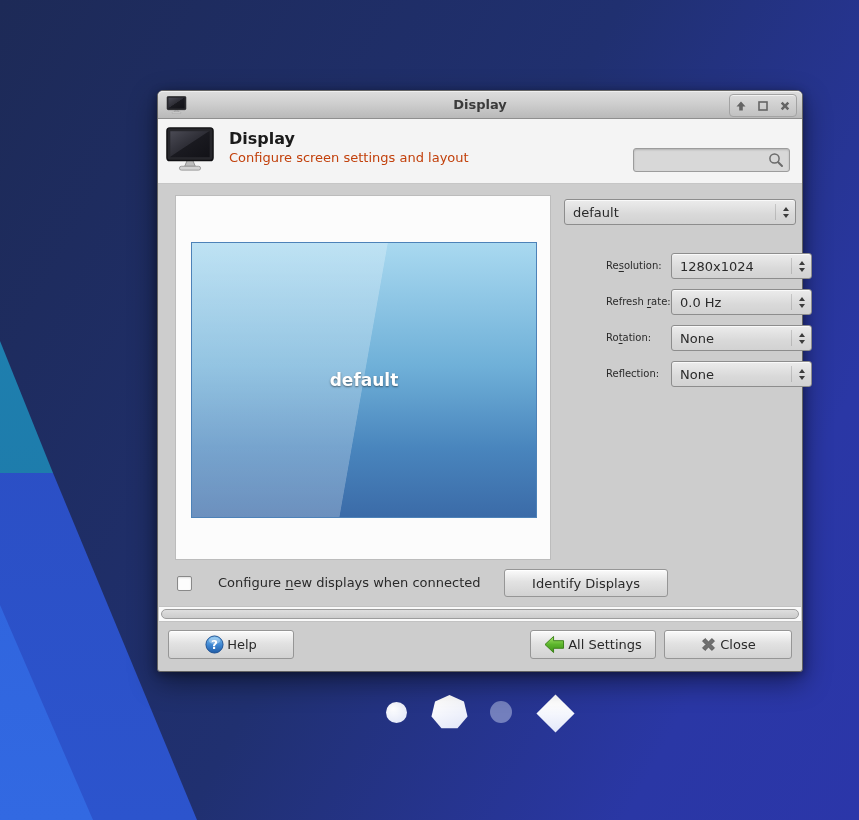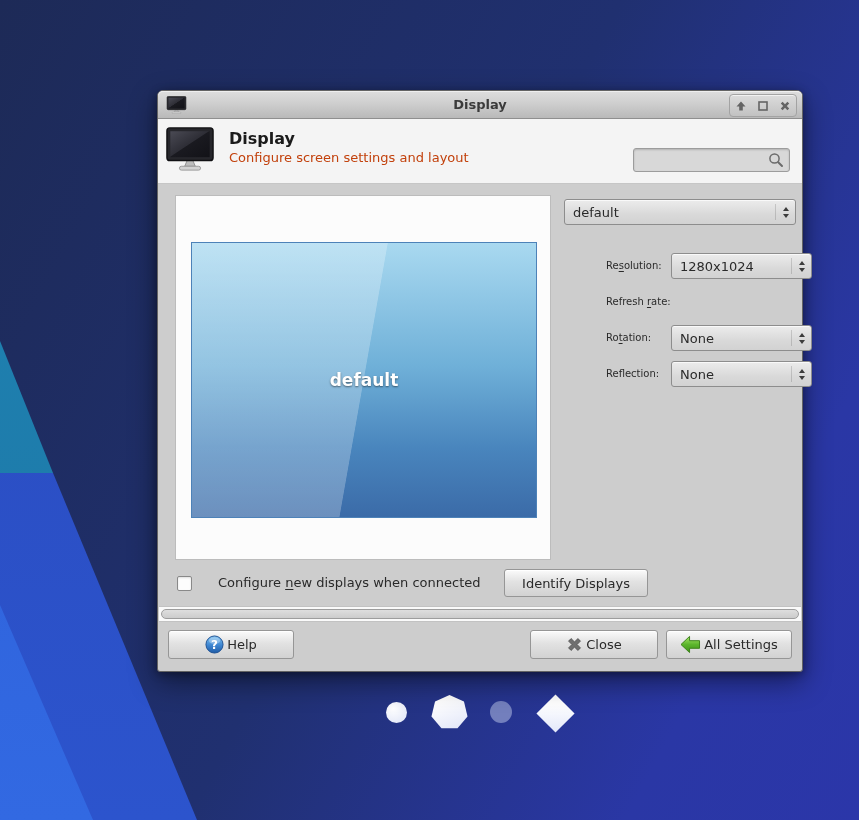--- a/index.html
+++ b/index.html
@@ -87,21 +87,21 @@
   
   .checkbox{position:absolute;left:19px;top:392px;width:15px;height:15px;box-sizing:border-box;
     background:#fdfdfd;border:1px solid #898989;border-radius:2px;
     box-shadow:inset 0 1px 2px rgba(0,0,0,.12);cursor:default;}
   .check-label{position:absolute;left:39px;top:385px;height:28px;line-height:28px;font-size:13px;margin-left:21px;}
   .btn{box-sizing:border-box;border:1px solid #969696;border-radius:3px;
     background:linear-gradient(#fbfbfb,#e2e2e2 45%,#d2d2d2);
     box-shadow:inset 0 1px 0 rgba(255,255,255,.85);
     display:flex;align-items:center;justify-content:center;gap:3px;
     font-size:13px;color:#2a2a2a;cursor:default;}
-  .btn-identify{position:absolute;left:346px;top:385px;width:144px;height:28px;}
+  .btn-identify{position:absolute;left:346px;top:385px;width:164px;height:28px;}
   .btn-apply{position:absolute;left:496px;top:385px;width:142px;height:28px;
     background:#d3d3d3;border-color:#adadad;color:#9d9d9d;box-shadow:none;}
   
   .hscroll{position:absolute;left:1px;right:1px;top:422px;height:16px;background:#fafafa;
     border-top:1px solid #c2c2c2;border-bottom:1px solid #c2c2c2;box-sizing:border-box;}
   .hscroll-thumb{position:absolute;left:2px;right:2px;top:2px;bottom:2px;border-radius:6px;
     background:linear-gradient(#dedede,#cccccc);border:1px solid #9d9d9d;box-sizing:border-box;cursor:default;}
   
   .footer{position:absolute;left:0;right:0;bottom:0;height:54px;display:flex;align-items:center;
     padding:0 10px;box-sizing:border-box;gap:8px;}
@@ -207,20 +207,27 @@
     <div class="row-label" style="top:69px"><span>Re</span><span class="mn">s</span><span>olution:</span></div>
     <div class="combo row-combo" style="top:69px">
       <span class="combo-val">1280x1024</span>
       <span class="spin">
         <span class="arr-up"></span>
         <span class="arr-dn"></span>
       </span>
     </div>
 
     <div class="row-label" style="top:105px"><span>Refresh </span><span class="mn">r</span><span>ate:</span></div>
+    <div class="combo row-combo" style="top:105px">
+      <span class="combo-val">0.0 Hz</span>
+      <span class="spin">
+        <span class="arr-up"></span>
+        <span class="arr-dn"></span>
+      </span>
+    </div>
 
     <div class="row-label" style="top:141px"><span>Ro</span><span class="mn">t</span><span>ation:</span></div>
     <div class="combo row-combo" style="top:141px">
       <span class="combo-val">None</span>
       <span class="spin">
         <span class="arr-up"></span>
         <span class="arr-dn"></span>
       </span>
     </div>
 
@@ -256,34 +263,34 @@
               <stop offset="1" stop-color="#1f5ca6"></stop>
           </linearGradient>
         </defs>
         <circle cx="10" cy="10" r="9" fill="url(#hlp)" stroke="#1b4f91" stroke-width="1"></circle>
         <ellipse cx="10" cy="6" rx="6" ry="3.6" fill="#ffffff" opacity="0.3"></ellipse>
         <text x="10" y="14.5" text-anchor="middle" font-size="12.5" font-weight="bold" fill="#ffffff" font-family="DejaVu Sans, sans-serif">?</text>
       </svg>
       <span>Help</span>
     </div>
 
-    <div class="btn btn-close">
-      <svg width="17" height="17" viewBox="0 0 16 16">
-        <polygon points="2.4,4.8 4.8,2.4 8,5.6 11.2,2.4 13.6,4.8 10.4,8 13.6,11.2 11.2,13.6 8,10.4 4.8,13.6 2.4,11.2 5.6,8" fill="#6f6f6f" stroke="#525252" stroke-width="0.8" stroke-linejoin="round"></polygon>
-      </svg>
-      <span>Close</span>
-    </div>
-
     <div class="btn btn-allsettings">
       <svg width="21" height="19" viewBox="0 0 22 20">
         <defs>
           <linearGradient id="grn" x1="0" y1="0" x2="0" y2="1">
             <stop offset="0" stop-color="#a9e86b"></stop>
               <stop offset="0.5" stop-color="#5cb52c"></stop>
               <stop offset="1" stop-color="#3f9418"></stop>
           </linearGradient>
         </defs>
         <polygon points="1,10 10,1.5 10,6 20.5,6 20.5,14 10,14 10,18.5" fill="url(#grn)" stroke="#397f16" stroke-width="1" stroke-linejoin="round"></polygon>
       </svg>
       <span>All Settings</span>
     </div>
+
+    <div class="btn btn-close">
+      <svg width="17" height="17" viewBox="0 0 16 16">
+        <polygon points="2.4,4.8 4.8,2.4 8,5.6 11.2,2.4 13.6,4.8 10.4,8 13.6,11.2 11.2,13.6 8,10.4 4.8,13.6 2.4,11.2 5.6,8" fill="#6f6f6f" stroke="#525252" stroke-width="0.8" stroke-linejoin="round"></polygon>
+      </svg>
+      <span>Close</span>
+    </div>
   </div>
 </div>
 
 </body></html>

